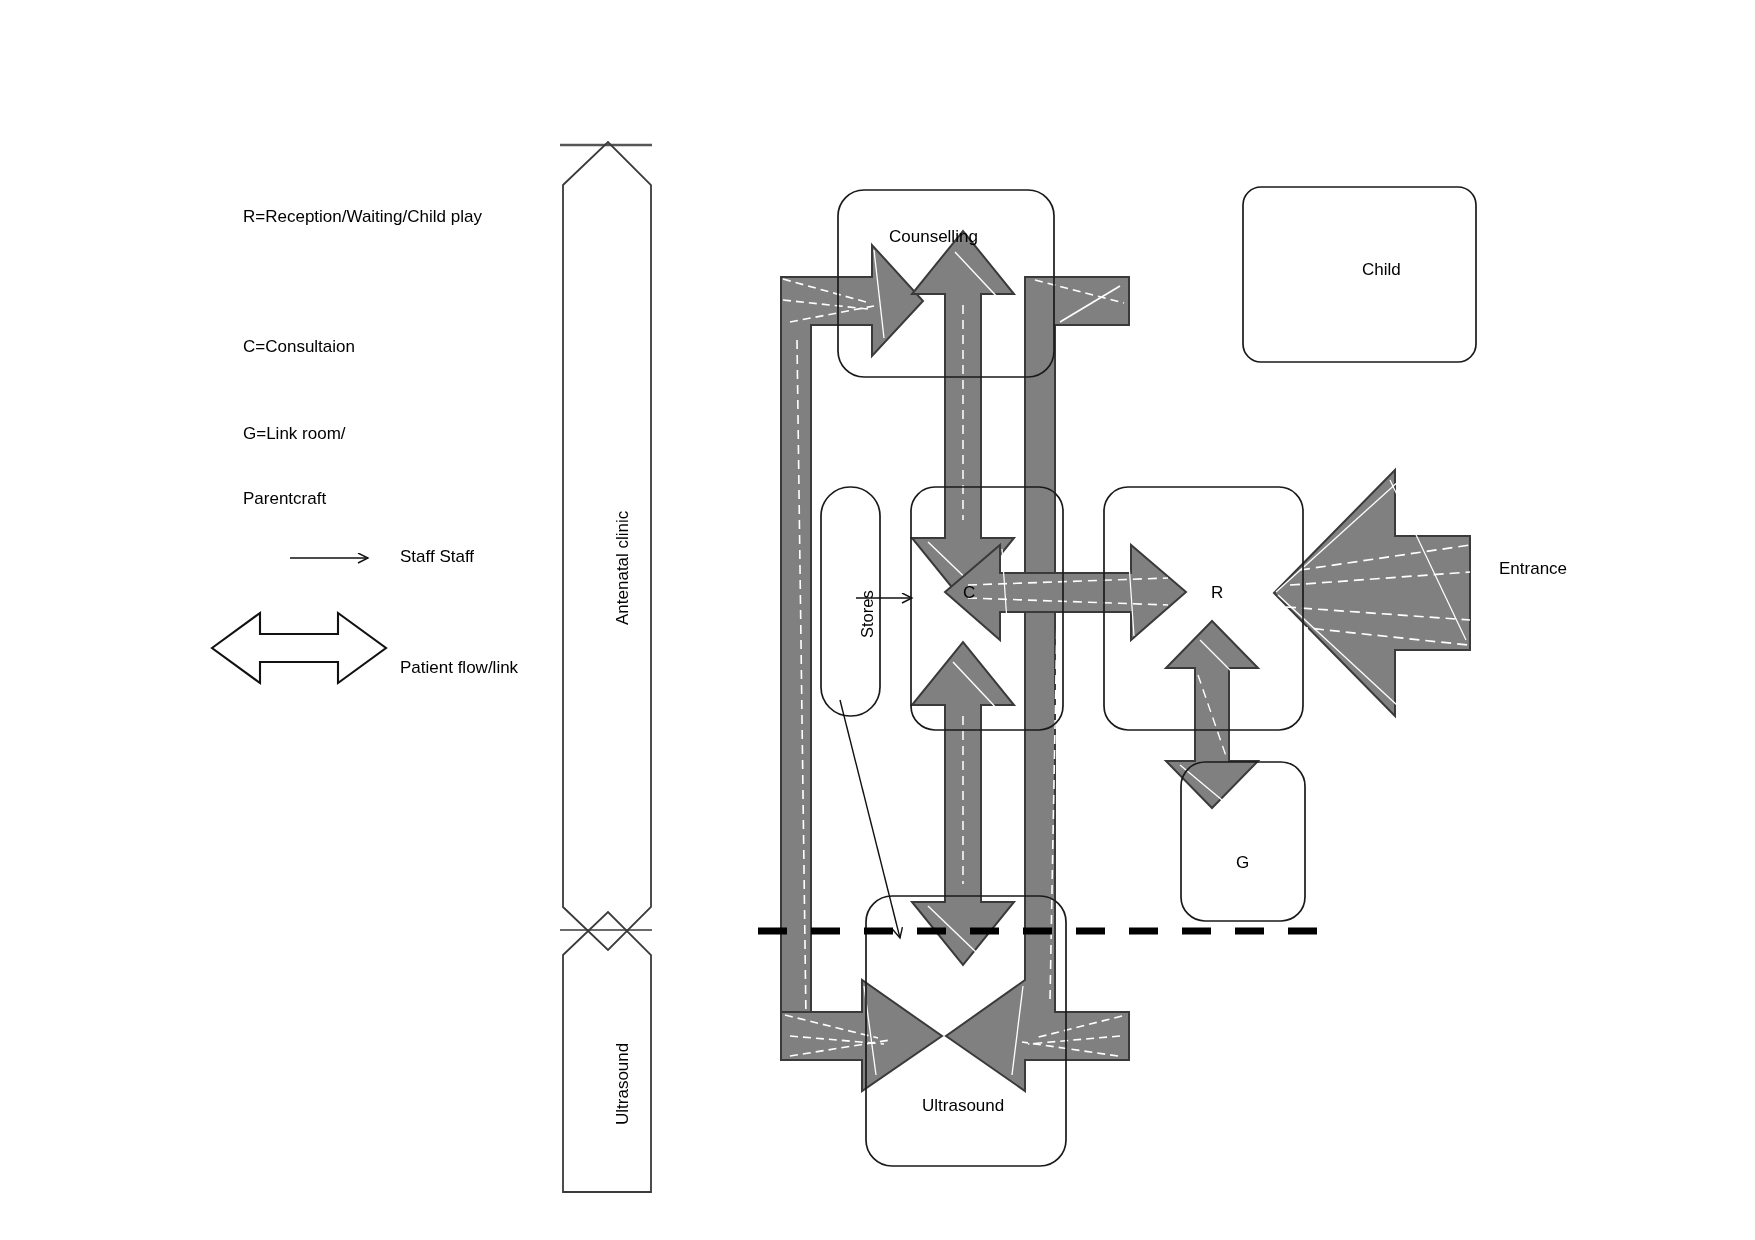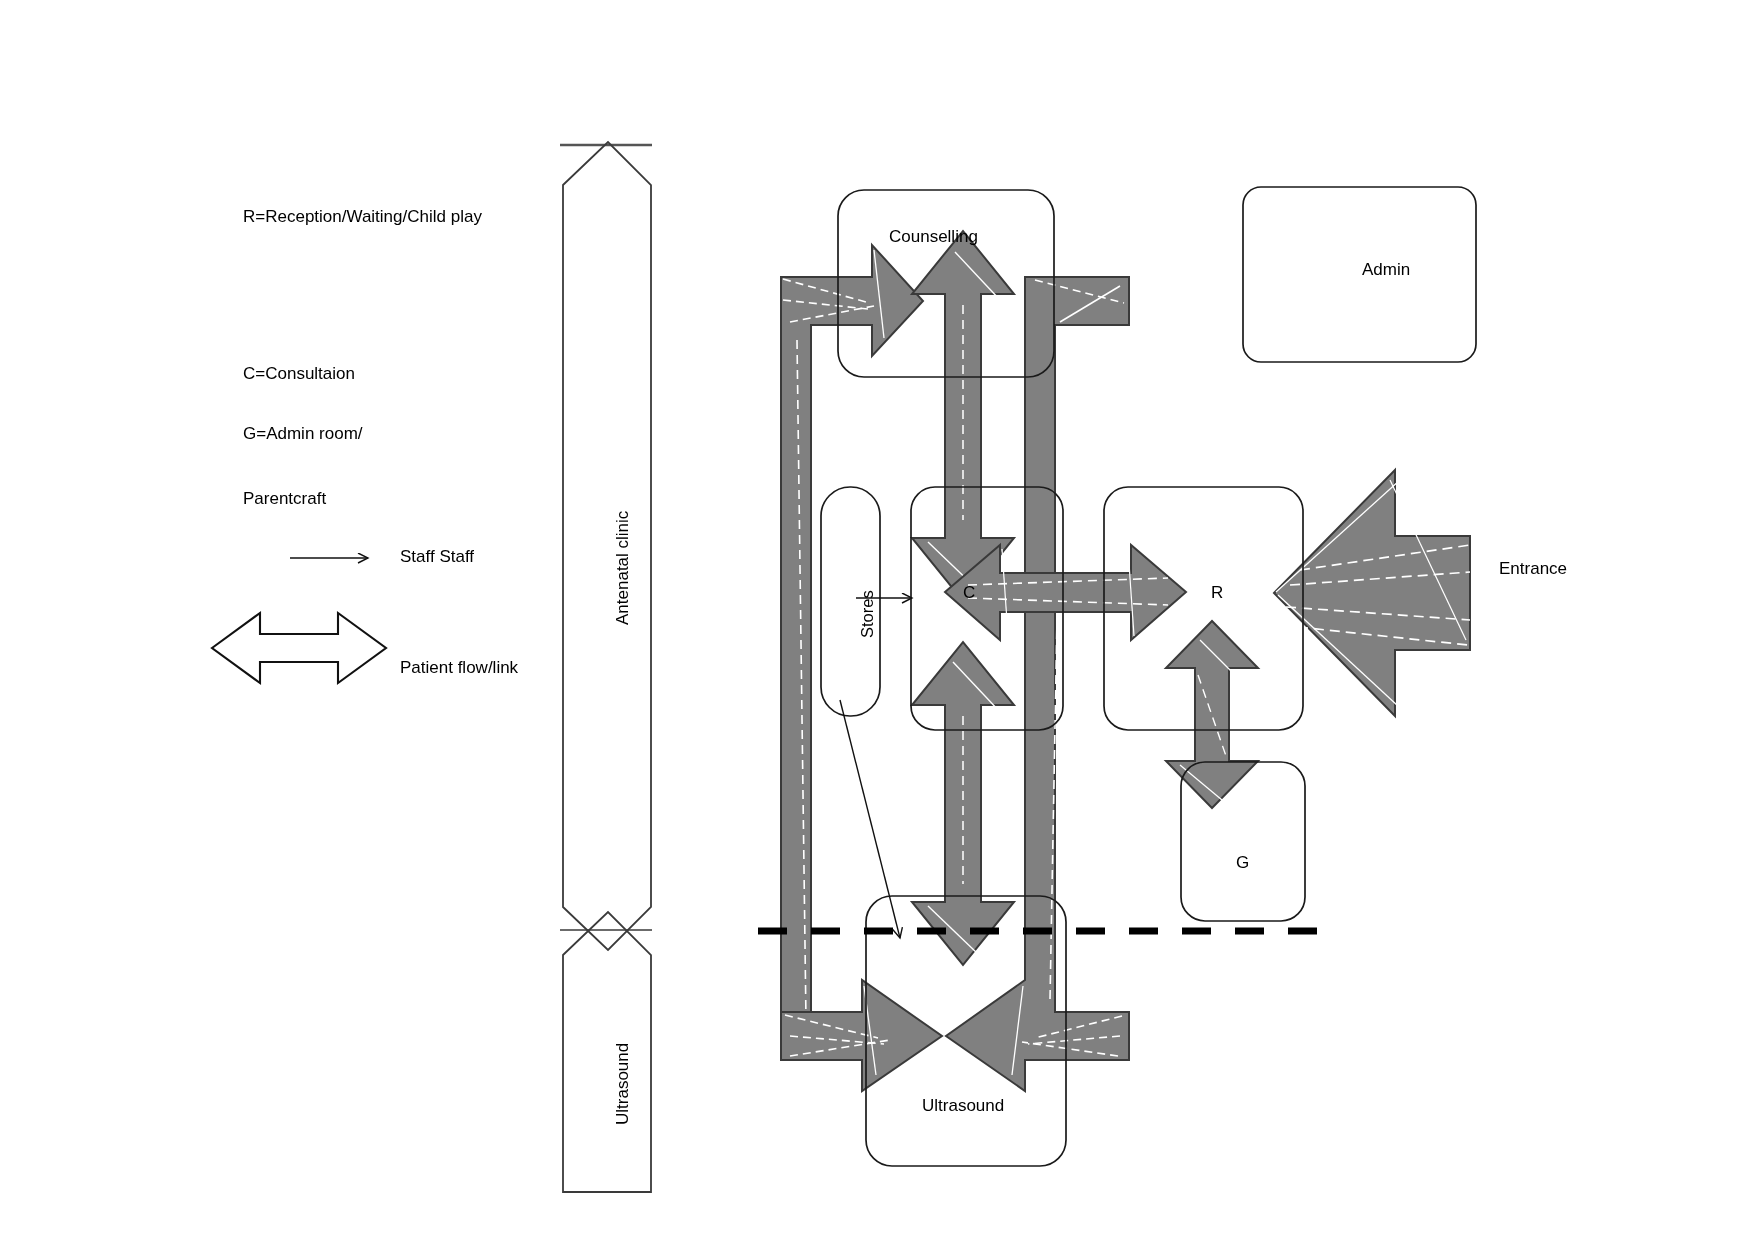--- a/index.html
+++ b/index.html
@@ -149,36 +149,36 @@
 
   <g id="legend-symbols">
     <line x1="290" y1="558" x2="368" y2="558" stroke="#111111" stroke-width="1.5" marker-end="url(#thinArrow)"></line>
     <path d="M212,648 L260,613 L260,634 L338,634 L338,613 L386,648 L338,683 L338,662 L260,662 L260,683 Z" fill="#ffffff" stroke="#111111" stroke-width="2.1"></path>
   </g>
 
 </svg>
 
 <div class="lbl lbl-17" style="left:243px; top:207px;">R=Reception/Waiting/Child play</div>
 
-<div class="lbl lbl-17" style="left:243px; top:337px;margin-top:27px;">C=Consultaion</div>
+<div class="lbl lbl-17" style="left:243px; top:337px;">C=Consultaion</div>
 
-<div class="lbl lbl-17" style="left:243px; top:424px;">G=Admin room/</div>
+<div class="lbl lbl-17" style="left:243px; top:424px;">G=Link room/</div>
 <div class="lbl lbl-17" style="left:243px; top:445px;margin-top:44px;">Parentcraft</div>
 
 <div class="lbl lbl-17" style="left:400px; top:547px;">Staff Staff</div>
 
 <div class="lbl lbl-17" style="left:400px; top:638px;margin-top:20px;">Patient flow/link</div>
 
 <div class="lbl lbl-17 vert" style="left:613px; top:625px; transform:rotate(-90deg);">Antenatal clinic</div>
 
 <div class="lbl lbl-17 vert" style="left:613px; top:1125px; transform:rotate(-90deg);">Ultrasound</div>
 
 <div class="lbl lbl-17" style="left:889px; top:227px;">Counselling</div>
 
-<div class="lbl lbl-17" style="left:1362px; top:260px;">Admin</div>
+<div class="lbl lbl-17" style="left:1362px; top:260px;">Child</div>
 
 <div class="lbl lbl-16 vert" style="left:857px; top:638px; transform:rotate(-90deg);">Stores</div>
 
 <div class="lbl lbl-17" style="left:963px; top:583px;">C</div>
 
 <div class="lbl lbl-17" style="left:1211px; top:583px;">R</div>
 
 <div class="lbl lbl-17" style="left:1236px; top:853px;">G</div>
 
 <div class="lbl lbl-17" style="left:922px; top:1096px;">Ultrasound</div>

